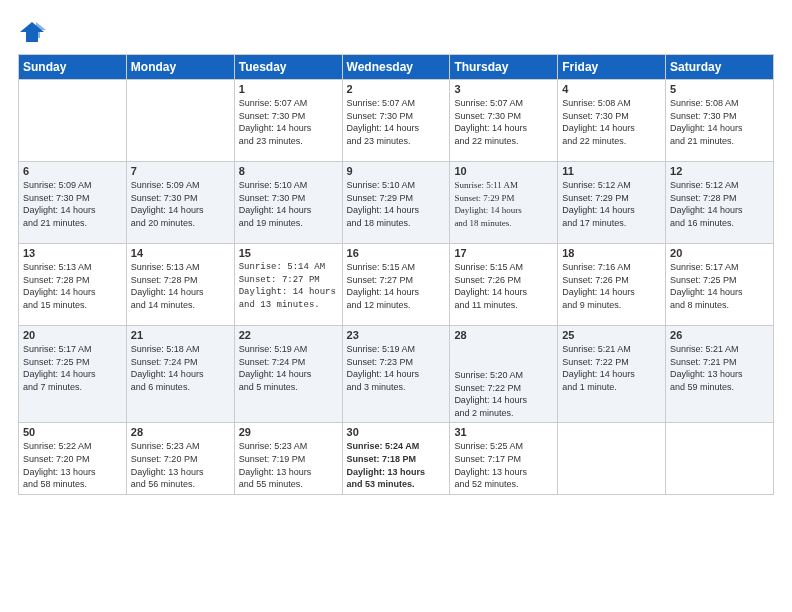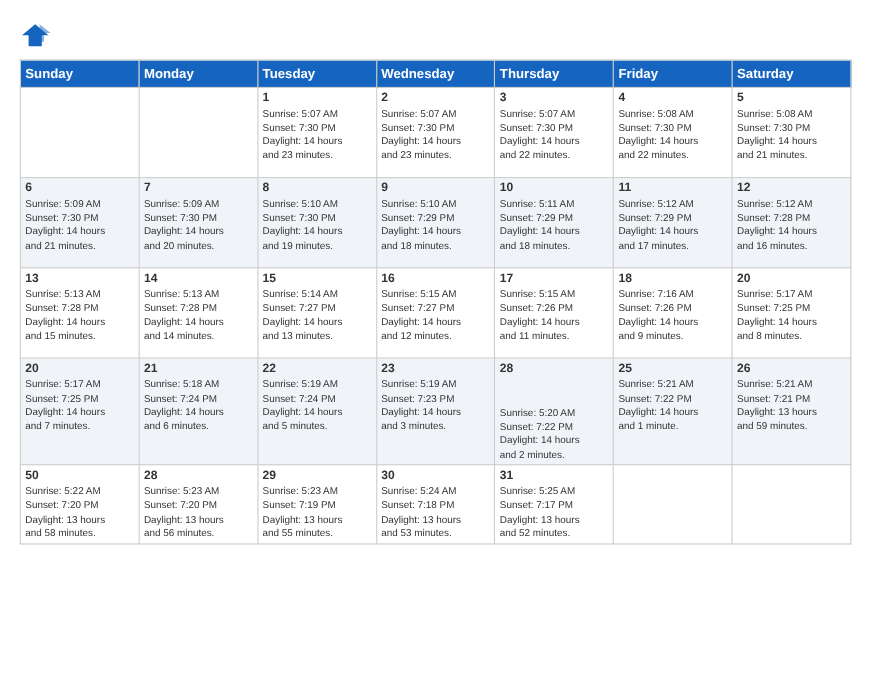--- a/index.html
+++ b/index.html
@@ -201,21 +201,21 @@
           </td>
           <td>
             <span class="day-number">9</span>
             <div class="day-info" style="white-space: pre-line;">Sunrise: 5:10 AM
 Sunset: 7:29 PM
 Daylight: 14 hours
 and 18 minutes.</div>
           </td>
           <td>
             <span class="day-number">10</span>
-            <div class="day-info" style="white-space: pre-line;">Sunrise: 5:11 AM
+            <div class="day-info" style="white-space: pre-line; font-family: Liberation Serif, serif;">Sunrise: 5:11 AM
 Sunset: 7:29 PM
 Daylight: 14 hours
 and 18 minutes.</div>
           </td>
           <td>
             <span class="day-number">11</span>
             <div class="day-info" style="white-space: pre-line;">Sunrise: 5:12 AM
 Sunset: 7:29 PM
 Daylight: 14 hours
 and 17 minutes.</div>
@@ -238,21 +238,21 @@
           </td>
           <td>
             <span class="day-number">14</span>
             <div class="day-info" style="white-space: pre-line;">Sunrise: 5:13 AM
 Sunset: 7:28 PM
 Daylight: 14 hours
 and 14 minutes.</div>
           </td>
           <td>
             <span class="day-number">15</span>
-            <div class="day-info" style="white-space: pre-line;">Sunrise: 5:14 AM
+            <div class="day-info" style="white-space: pre-line; font-family: Liberation Mono, monospace;">Sunrise: 5:14 AM
 Sunset: 7:27 PM
 Daylight: 14 hours
 and 13 minutes.</div>
           </td>
           <td>
             <span class="day-number">16</span>
             <div class="day-info" style="white-space: pre-line;">Sunrise: 5:15 AM
 Sunset: 7:27 PM
 Daylight: 14 hours
 and 12 minutes.</div>
@@ -347,21 +347,21 @@
           </td>
           <td>
             <span class="day-number">29</span>
             <div class="day-info" style="white-space: pre-line;">Sunrise: 5:23 AM
 Sunset: 7:19 PM
 Daylight: 13 hours
 and 55 minutes.</div>
           </td>
           <td>
             <span class="day-number">30</span>
-            <div class="day-info" style="white-space: pre-line;">Sunrise: 5:24 AM
+            <div class="day-info" style="white-space: pre-line; font-weight: bold;">Sunrise: 5:24 AM
 Sunset: 7:18 PM
 Daylight: 13 hours
 and 53 minutes.</div>
           </td>
           <td>
             <span class="day-number">31</span>
             <div class="day-info" style="white-space: pre-line;">Sunrise: 5:25 AM
 Sunset: 7:17 PM
 Daylight: 13 hours
 and 52 minutes.</div>

